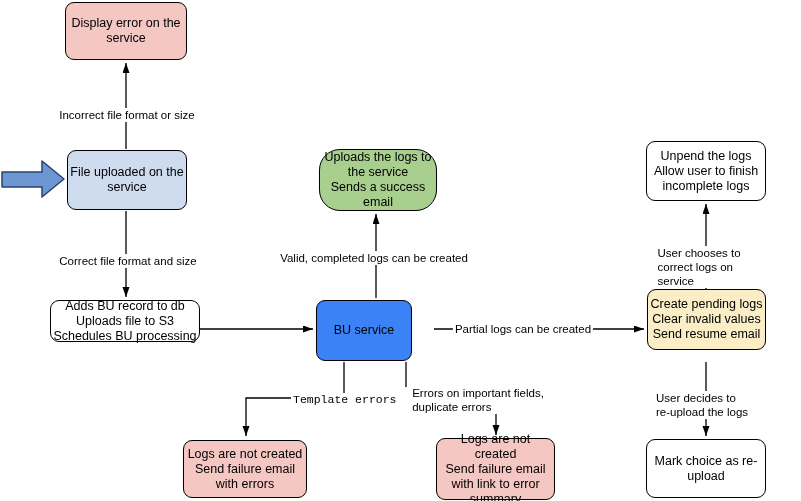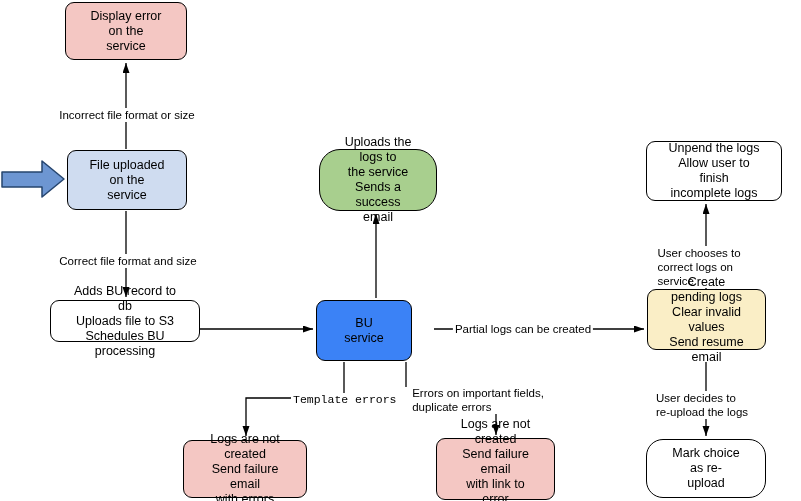--- a/index.html
+++ b/index.html
@@ -22,21 +22,21 @@
     border: 1.5px solid #000000;
     border-radius: 9px;
     display: flex;
     align-items: center;
     justify-content: center;
     text-align: center;
     font-size: 12.5px;
     line-height: 15px;
     color: #000000;
     white-space: pre-line;
-    padding: 1px 20px;
+    padding: 1px 2px;
   }
   .edge-label {
     position: absolute;
     background: #ffffff;
     color: #000000;
     font-size: 11.5px;
     line-height: 14px;
     text-align: left;
     white-space: pre-line;
     padding: 0 2px;
@@ -72,20 +72,21 @@
     <line x1="706" y1="362" x2="706" y2="436" stroke="#000" stroke-width="1.3" marker-end="url(#ah)"></line>
 
     <polyline points="344,362 344,398 246,398 246,436" fill="none" stroke="#000" stroke-width="1.3" marker-end="url(#ah)"></polyline>
 
     <line x1="406" y1="362" x2="406" y2="387" stroke="#000" stroke-width="1.3"></line>
     <line x1="496" y1="410" x2="496" y2="435" stroke="#000" stroke-width="1.3" marker-end="url(#ah)"></line>
   </svg>
 
   <div class="edge-label centered" style="left:127px; top:108px;">Incorrect file format or size</div>
   <div class="edge-label centered" style="left:128px; top:254px;">Correct file format and size</div>
+  <div class="edge-label centered" style="left:374px; top:251px;">Valid, completed logs can be created</div>
   <div class="edge-label centered" style="left:523px; top:322px;">Partial logs can be created</div>
   <div class="edge-label centered" style="left:704px; top:246px;">User chooses to correct logs on service</div>
   <div class="edge-label centered" style="left:703px; top:391px;">User decides to re-upload the logs</div>
   <div class="edge-label" style="left:291px; top:393px;font-family:Liberation Mono, monospace;">Template errors</div>
   <div class="edge-label centered" style="left:478px; top:386px;">Errors on important fields,
 duplicate errors</div>
 
   <div class="node" style="left: 65px; top: 2px; width: 122px; height: 58px; background-color: rgb(244, 199, 195);">Display error on the
 service</div>
 
@@ -100,25 +101,25 @@
 
   <div class="node" style="left: 319px; top: 149px; width: 118px; height: 62px; background-color: rgb(168, 207, 142); border-radius: 21px;">Uploads the logs to
 the service
 Sends a success
 email</div>
 
   <div class="node" style="left: 647px; top: 289px; width: 119px; height: 61px; background-color: rgb(250, 238, 198);">Create pending logs
 Clear invalid values
 Send resume email</div>
 
-  <div class="node" style="left: 646px; top: 141px; width: 136px; height: 60px; background-color: rgb(255, 255, 255);">Unpend the logs
+  <div class="node" style="left: 646px; top: 141px; width: 120px; height: 60px; background-color: rgb(255, 255, 255);">Unpend the logs
 Allow user to finish
 incomplete logs</div>
 
-  <div class="node" style="left: 646px; top: 439px; width: 120px; height: 59px; background-color: rgb(255, 255, 255); border-radius: 17px;">Mark choice as re-
+  <div class="node" style="left: 646px; top: 439px; width: 120px; height: 59px; background-color: rgb(255, 255, 255);">Mark choice as re-
 upload</div>
 
   <div class="node" style="left: 183px; top: 440px; width: 124px; height: 58px; background-color: rgb(244, 199, 195);">Logs are not created
 Send failure email
 with errors</div>
 
   <div class="node" style="left: 436px; top: 438px; width: 119px; height: 62px; background-color: rgb(244, 199, 195);">Logs are not created
 Send failure email
 with link to error
 summary</div>

